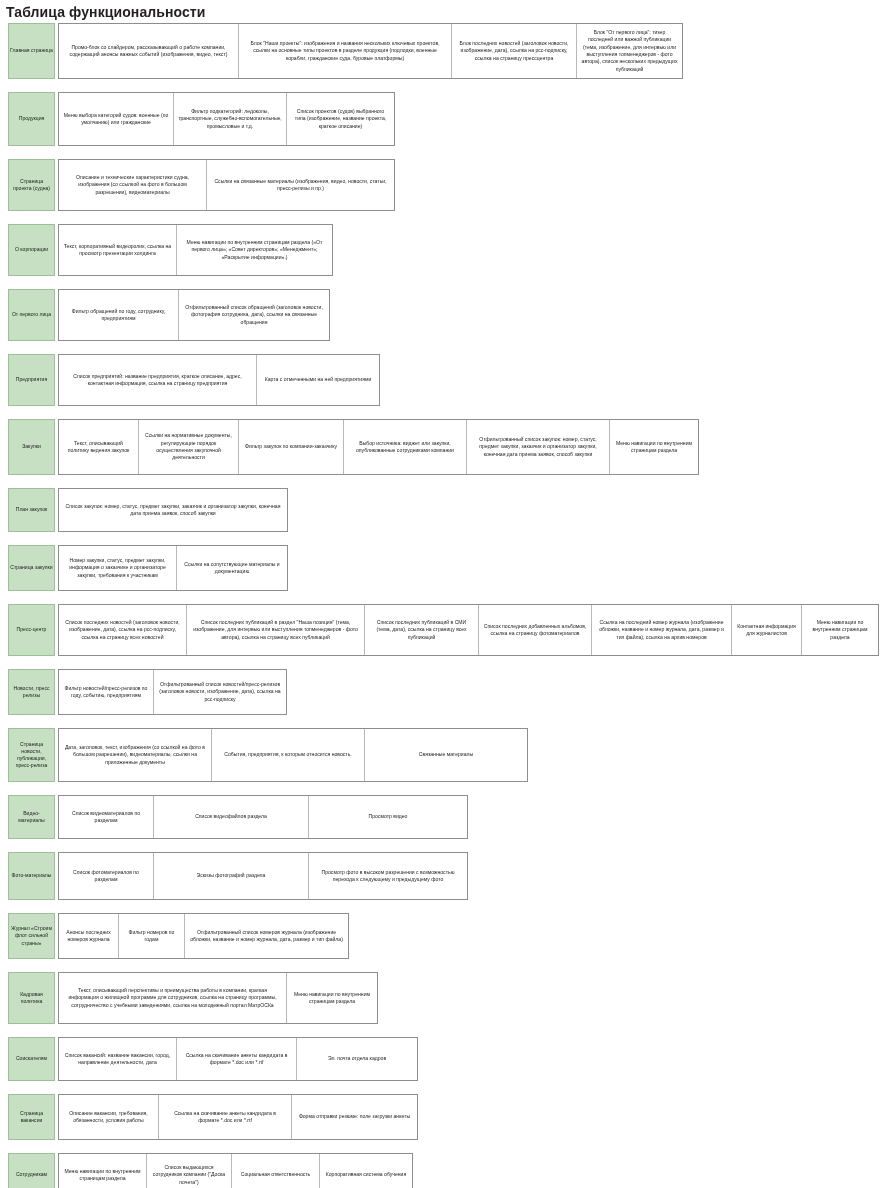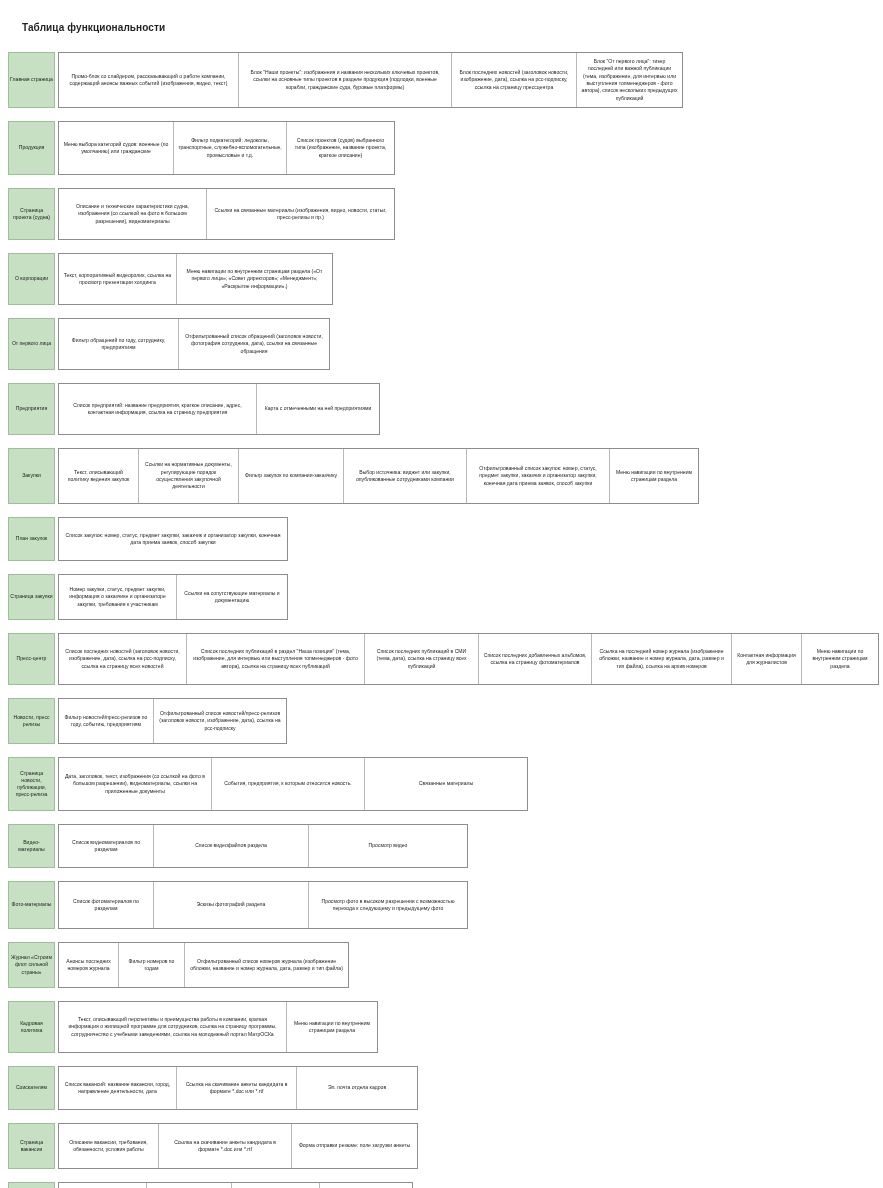--- a/index.html
+++ b/index.html
@@ -18,24 +18,24 @@
 
   #page {
     position: relative;
     width: 883px;
     height: 1188px;
     box-sizing: border-box;
     padding: 0;
   }
 
   #page-title {
-    font-size: 10px;
+    font-size: 14px;
     font-weight: bold;
     color: #231f20;
-    margin: 16px;
+    margin: 0;
     padding: 4px 0 0 6px;
     line-height: 16px;
     letter-spacing: 0.1px;
   }
 
   #rows {
     margin-top: 3px;
   }
 
   .fn-row {

